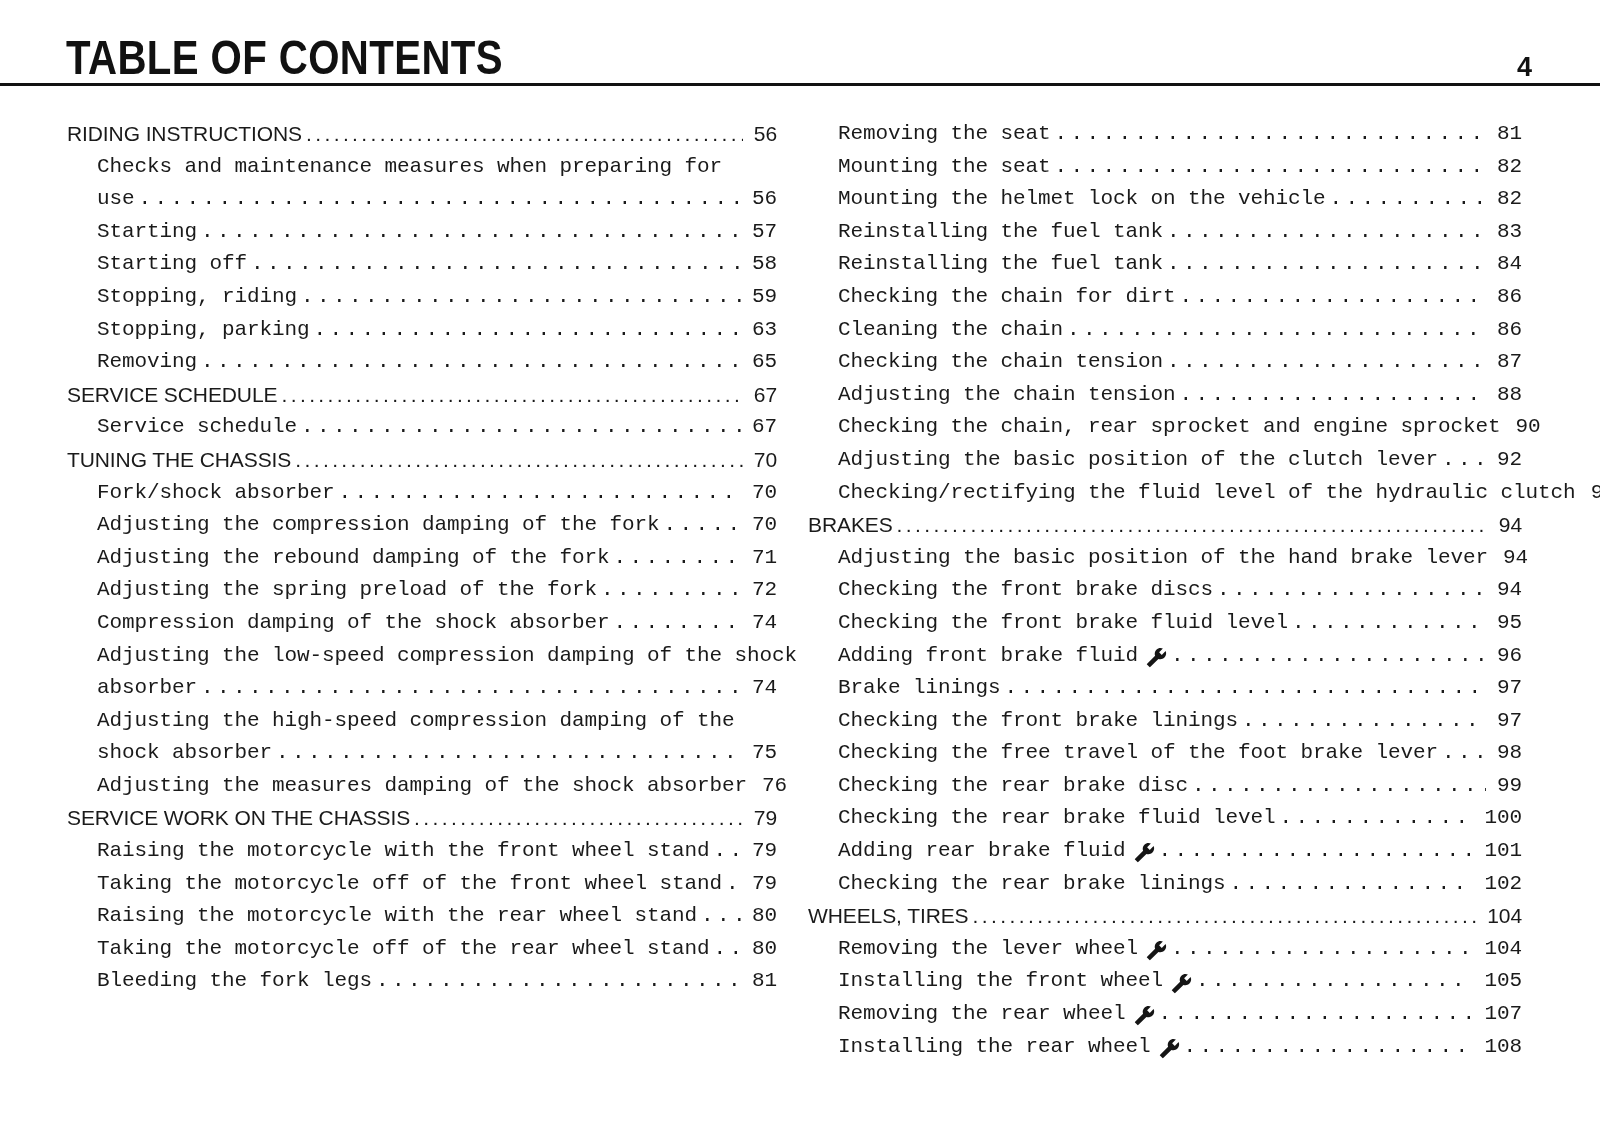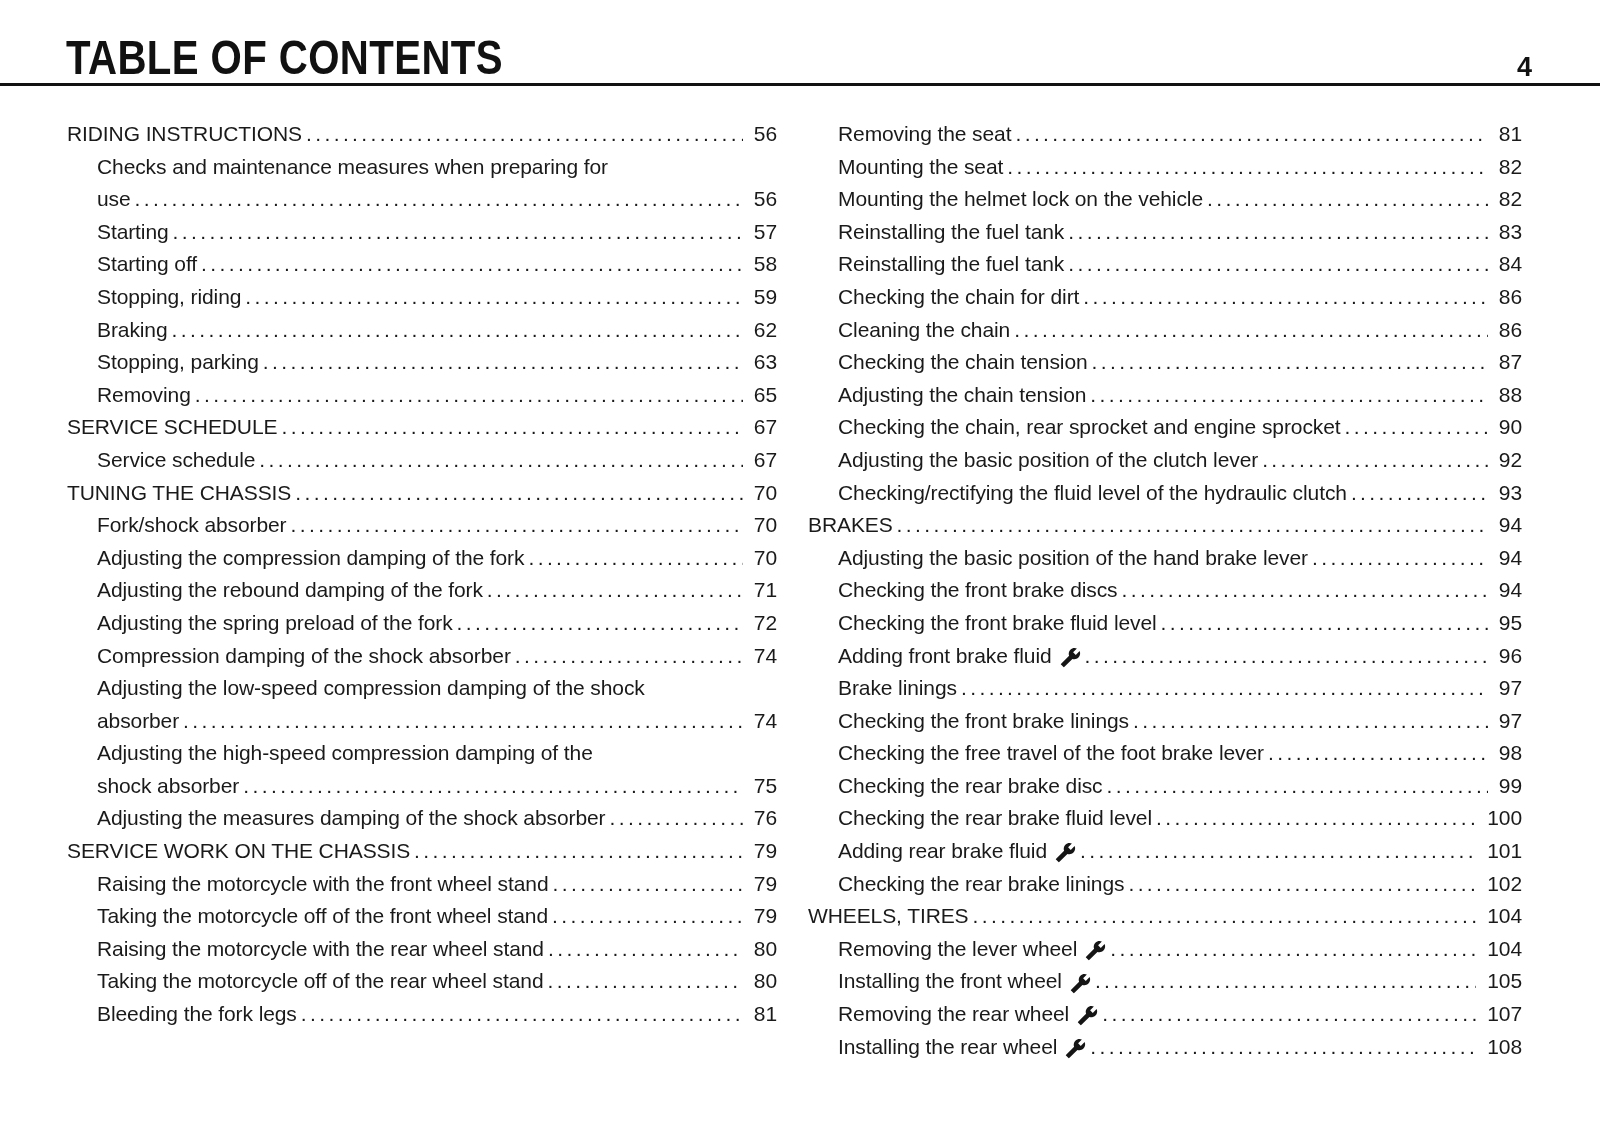--- a/index.html
+++ b/index.html
@@ -34,21 +34,21 @@
     position: absolute;
     top: 53px; right: 68px;
     font-size: 27px;
     line-height: 28px;
     font-weight: 700;
     color: #111;
   }
   .col { position: absolute; top: 118px; }
   .col-1 { left: 67px;  width: 710px; }
   .col-2 { left: 808px; width: 714px; }
-  .entry.lvl2 { padding-left: 30px; }
+  .entry.lvl2 { padding-left: 30px; font-family: Liberation Mono, monospace; }
   .line {
     display: flex;
     align-items: center;
     height: 32.6px;
     line-height: 32.6px;
     font-size: 21px;
     letter-spacing: -0.1px;
   }
   .label { white-space: nowrap; flex: 0 0 auto; }
   .dots {
@@ -115,27 +115,20 @@
         </div>
         <div class="entry lvl2">
           <div class="line">
             <span class="label">Stopping, riding</span>
             <span class="dots"></span>
             <span class="pg">59</span>
           </div>
         </div>
         <div class="entry lvl2">
           <div class="line">
-            <span class="label">Braking</span>
-            <span class="dots"></span>
-            <span class="pg">62</span>
-          </div>
-        </div>
-        <div class="entry lvl2">
-          <div class="line">
             <span class="label">Stopping, parking</span>
             <span class="dots"></span>
             <span class="pg">63</span>
           </div>
         </div>
         <div class="entry lvl2">
           <div class="line">
             <span class="label">Removing</span>
             <span class="dots"></span>
             <span class="pg">65</span>

